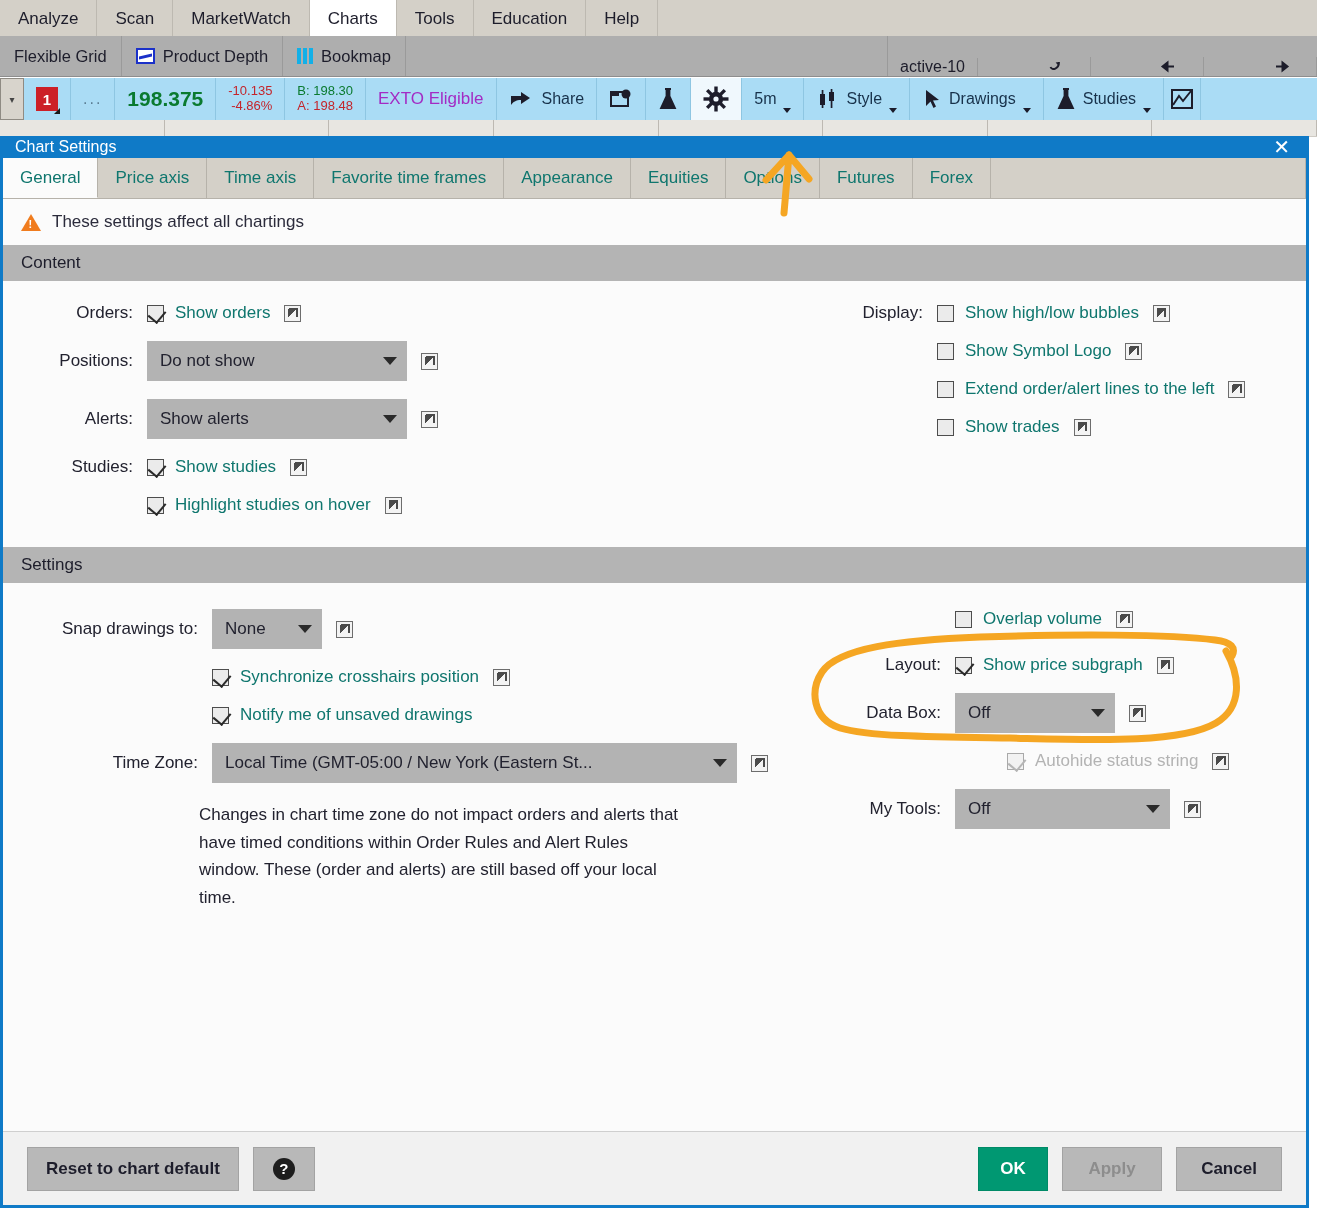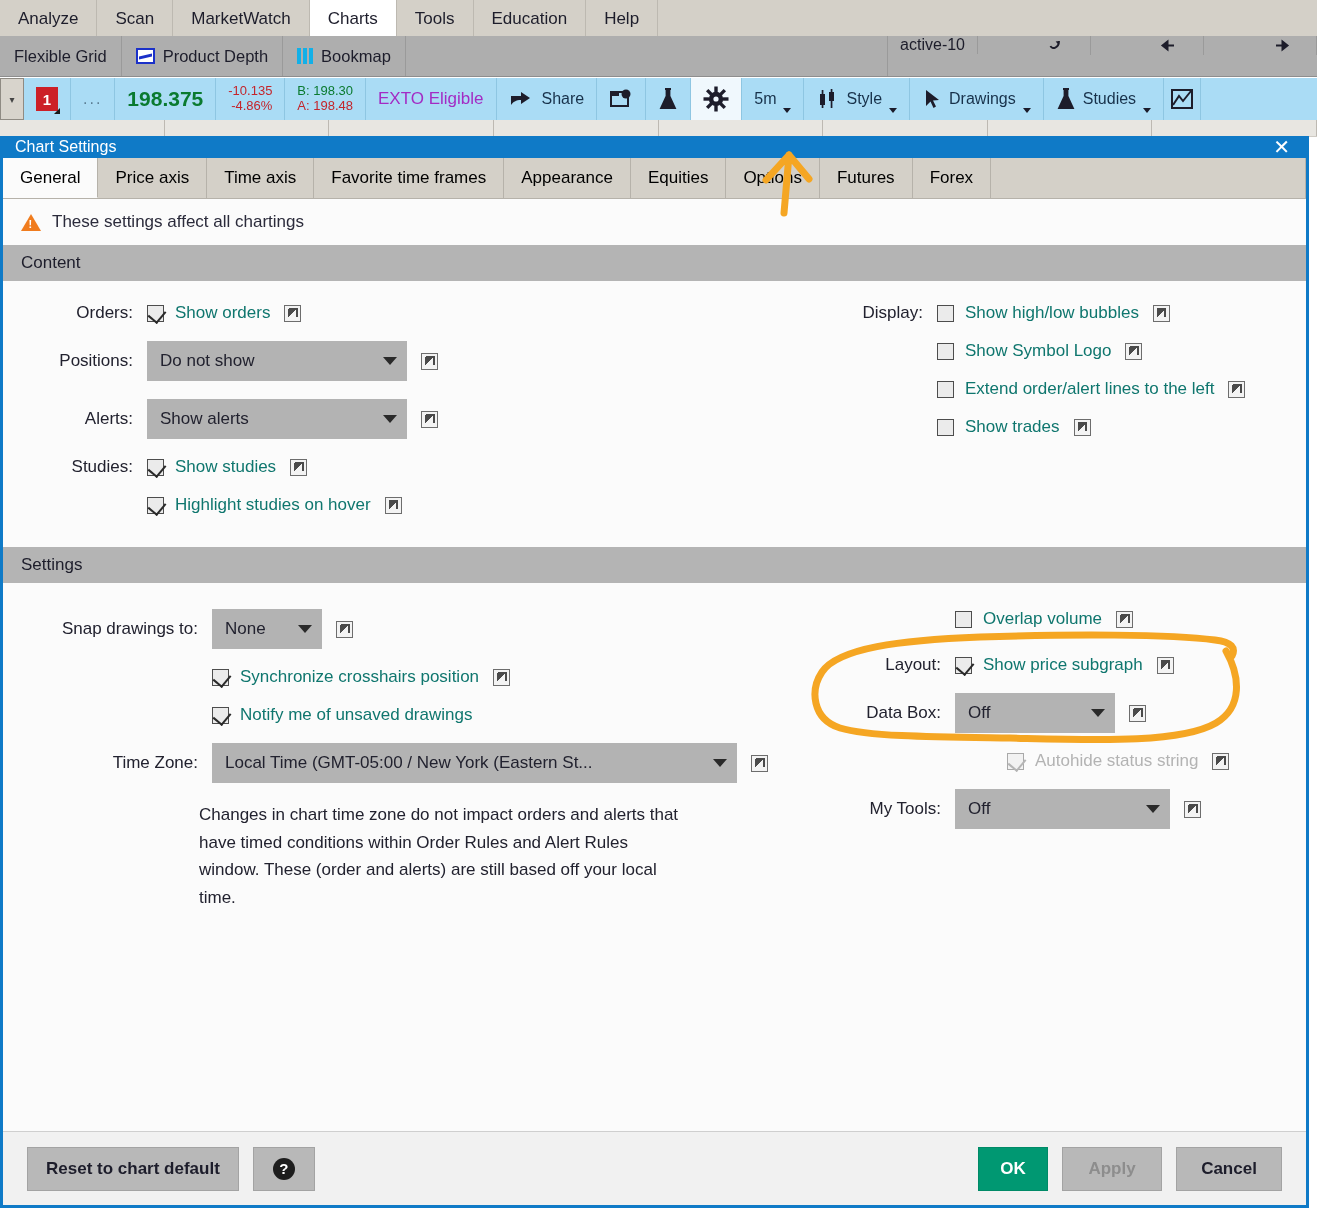--- a/index.html
+++ b/index.html
@@ -17,21 +17,21 @@
   .menuitem{display:flex;align-items:center;padding:0 18px;font-size:17px;color:#1d1d2b;
     border-right:1px solid #bdb9b1;}
   .menuitem.active{background:#ffffff;}
 
   
   .toolbar2{position:absolute;left:0;top:36px;width:1317px;height:40px;background:#aeaeae;
     display:flex;align-items:stretch;border-bottom:1px solid #8e8e8e;}
   .tb2item{display:flex;align-items:center;gap:8px;padding:0 14px;font-size:16.5px;color:#1d1d2b;
     border-right:1px solid #9a9a9a;}
   .tb2spacer{flex:1;border-right:1px solid #9a9a9a;}
-  .tb2right{display:flex;align-items:flex-start;gap:42px;}
+  .tb2right{display:flex;align-items:flex-end;gap:42px;}
   .tb2btn{display:flex;align-items:center;justify-content:center;min-width:46px;padding:0 12px;
     font-size:16px;color:#1d1d2b;border-right:1px solid #9a9a9a;}
   .icon-productdepth{width:19px;height:16px;border:2px solid #1b31c9;background:#ffffff;
     position:relative;box-sizing:border-box;}
   .icon-productdepth::after{content:"";position:absolute;left:1px;right:1px;top:5px;height:3px;
     background:#1b31c9;transform:skewY(-14deg);}
   .icon-bookmap{display:flex;gap:2px;}
   .icon-bookmap i{display:block;width:4px;height:16px;background:#12b0e8;}
 
   
@@ -57,21 +57,21 @@
   .sliver i{display:block;height:100%;border-right:1px solid #bdb9b2;flex:1;}
 
   
   .dialog{position:absolute;left:0;top:136px;width:1309px;height:1072px;background:#fbfbfb;
     border:3px solid #0f7ac7;border-top:none;box-sizing:border-box;}
   .titlebar{height:22px;background:#0f7ac7;color:#ffffff;display:flex;align-items:center;
     justify-content:space-between;padding:0 10px 0 12px;font-size:16px;}
   .closex{font-size:20px;line-height:1;padding:0 6px;color:#fff;}
 
   .tabs{display:flex;align-items:stretch;height:40px;background:#d4d0c8;border-bottom:1px solid #b6b2aa;}
-  .tab{display:flex;align-items:center;padding:0 17px;font-size:17px;color:#000000;
+  .tab{display:flex;align-items:center;padding:0 17px;font-size:17px;color:#0f766e;
     border-right:1px solid #b6b2aa;}
   .tab.active{background:#fbfbfb;border-bottom:1px solid #fbfbfb;}
   .tabfill{flex:1;}
 
   .warnrow{display:flex;align-items:center;gap:11px;padding:13px 0 13px 18px;font-size:17px;}
   .warn-tri{width:0;height:0;border-left:10px solid transparent;border-right:10px solid transparent;
     border-bottom:17px solid #f07c1e;position:relative;}
   .warn-tri::after{content:"!";position:absolute;left:-2.5px;top:4px;font-size:11px;color:#fff;font-weight:bold;}
 
   .sectionhdr{background:#b4b4b4;height:36px;display:flex;align-items:center;padding-left:18px;

